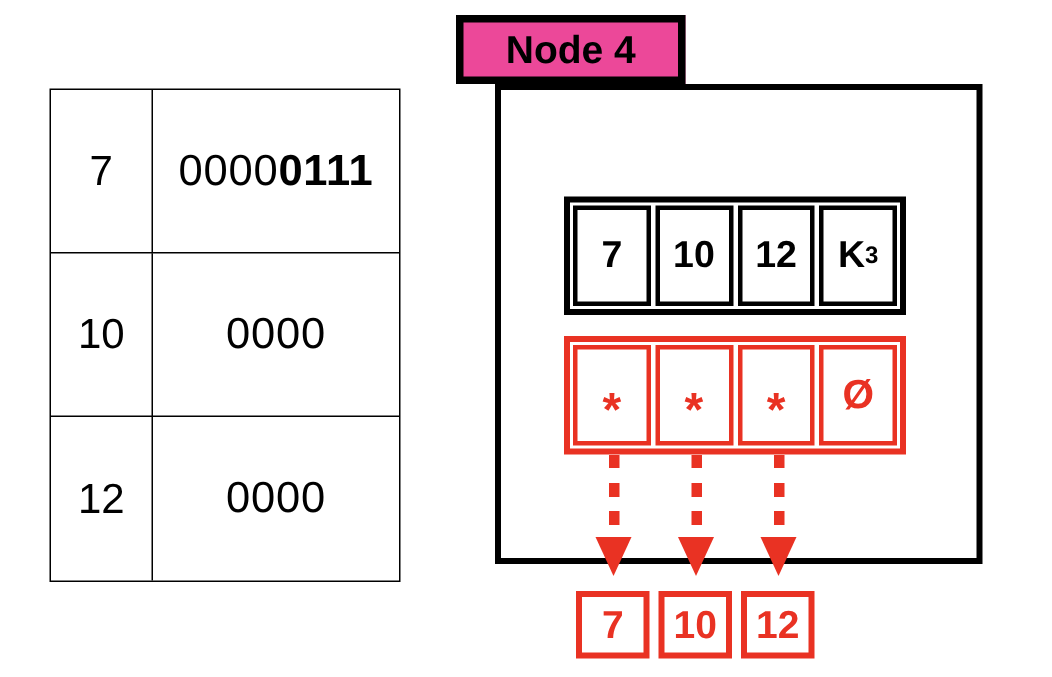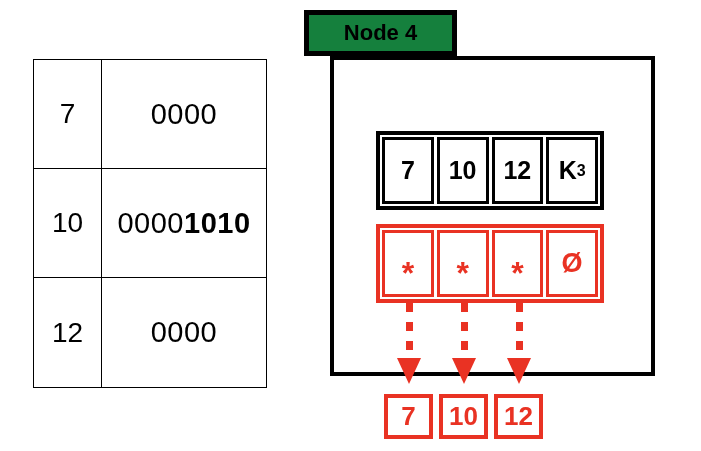--- a/index.html
+++ b/index.html
@@ -22,23 +22,23 @@
   .bin-cell.bin { font-size:29px; letter-spacing:0.5px;text-align:center; }
   .bin-cell.bin b { font-weight:bold; }
 
   
   .big-box {
     position:absolute; left:330px; top:56px; width:325px; height:320px;
     border:4px solid #000; box-sizing:border-box; background:#fff;
   }
   .node-label {
     position:absolute; left:304px; top:10px; width:153px; height:46px;
-    background:#15803d; border:5px solid #000; box-sizing:border-box;
+    background:#ec4899; border:5px solid #000; box-sizing:border-box;
     display:flex; align-items:center; justify-content:center;
-    font-size:22px; font-weight:bold; z-index:3;
+    font-size:26px; font-weight:bold; z-index:3;
   }
 
   
   .cells-row {
     position:absolute; width:228px; height:79px; box-sizing:border-box;
     display:flex; padding:2px; gap:3px; background:#fff;
   }
   .cells-row .cell {
     flex:1; box-sizing:border-box; background:#fff;
     display:flex; align-items:center; justify-content:center;
@@ -73,26 +73,26 @@
 </style>
 </head>
 <body>
 
 <div class="canvas">
 
   <div class="bin-table">
     <div class="bin-cell val">7</div>
     <div class="bin-cell bin">
         <span>0000</span>
+        <b>0111</b>
       </div>
 
     <div class="bin-cell val">10</div>
     <div class="bin-cell bin">
         <span>0000</span>
-        <b>1010</b>
       </div>
 
     <div class="bin-cell val bin-row-last" style="border-bottom:none">12</div>
     <div class="bin-cell bin" style="border-bottom:none">
         <span>0000</span>
       </div>
   </div>
 
   <div class="big-box"></div>
 

